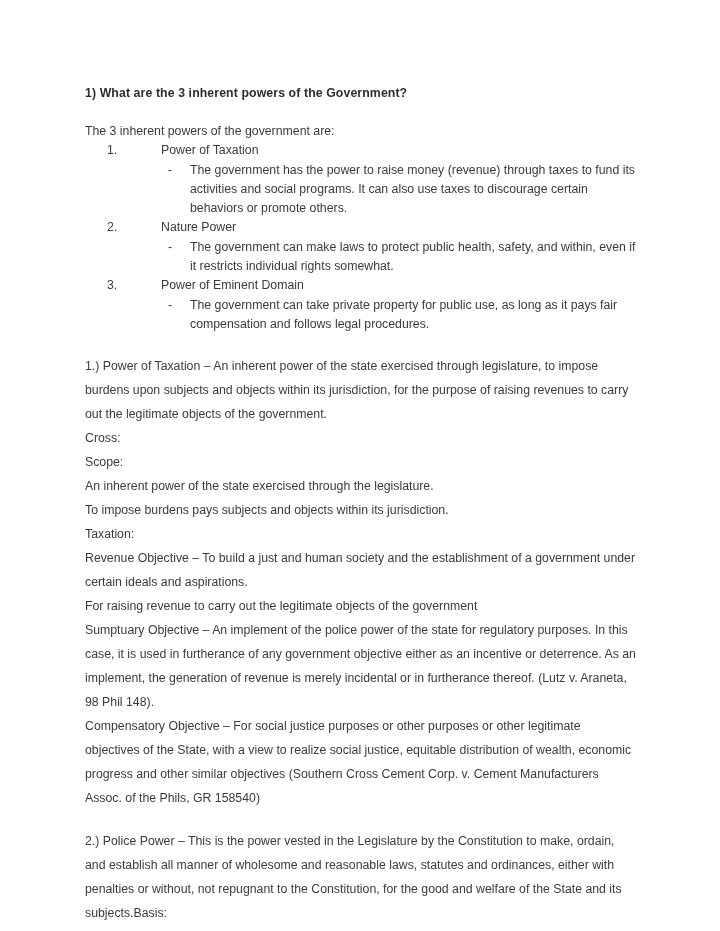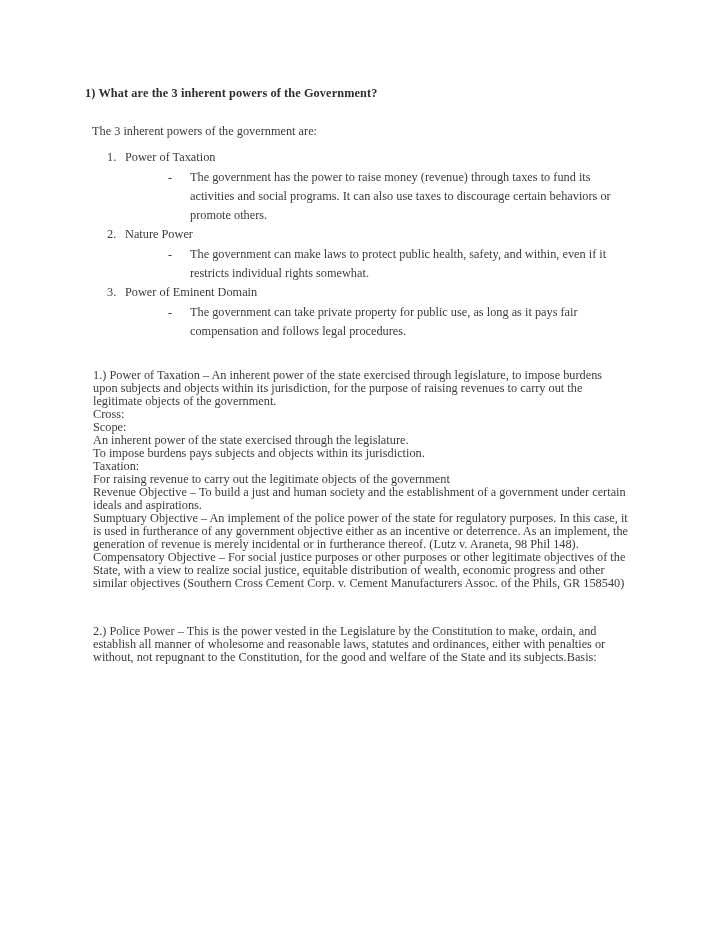--- a/index.html
+++ b/index.html
@@ -14,42 +14,41 @@
     font-family: "Liberation Sans", sans-serif;
     color: #3b3b3b;
     -webkit-font-smoothing: antialiased;
   }
   .page {
     position: relative;
     width: 720px;
     height: 931px;
     background: #ffffff;
     box-sizing: border-box;
-    font-family: Liberation Serif, serif;
   }
   .content {
     position: absolute;
     left: 85px;
     top: 84px;
     width: 552px;
   }
 
   .doc-heading {
     font-size: 12.3px;
     font-weight: bold;
     line-height: 19px;
     letter-spacing: 0.1px;
     color: #2e2e2e;
     margin: 0 0 19px 0;
   }
 
   .lead-line {
     font-size: 12.3px;
     line-height: 19.3px;
-    margin: 7px;
+    margin: 0;
   }
 
   ol.powers {
     list-style: none;
     margin: 0;
     padding: 0;
   }
   ol.powers > li {
     position: relative;
     padding-left: 40px;
@@ -59,20 +58,21 @@
   ol.powers > li > .num {
     position: absolute;
     left: 22px;
     top: 0;
     width: 18px;
     font-size: 12.3px;
     line-height: 19.3px;
   }
   ol.powers > li > .item-title {
     display: block;
+    margin-left: 36px;
   }
   ul.subpoints {
     list-style: none;
     margin: 0;
     padding: 0;
   }
   ul.subpoints > li {
     position: relative;
     padding-left: 40px;
     margin-left: 25px;
@@ -85,22 +85,22 @@
     top: 0;
     line-height: 19.3px;
   }
 
   .spacer-para {
     height: 19.3px;
   }
 
   .body-block {
     font-size: 12.3px;
-    line-height: 13px;
-    margin: 8px;
+    line-height: 24px;
+    margin: 0;
   }
   .body-block .ln {
     display: block;
     white-space: pre-wrap;
   }
 </style>
 </head>
 <body>
 
 <div class="page">
@@ -147,22 +147,22 @@
 
     <div class="spacer-para"></div>
 
     <div class="body-block">
       <span class="ln">1.) Power of Taxation – An inherent power of the state exercised through legislature, to impose burdens upon subjects and objects within its jurisdiction, for the purpose of raising revenues to carry out the legitimate objects of the government.</span>
       <span class="ln">Cross:</span>
       <span class="ln">Scope:</span>
       <span class="ln">An inherent power of the state exercised through the legislature.</span>
       <span class="ln">To impose burdens pays subjects and objects within its jurisdiction.</span>
       <span class="ln">Taxation:</span>
+      <span class="ln">Revenue Objective – To build a just and human society and the establishment of a government under certain ideals and aspirations.</span>
       <span class="ln">For raising revenue to carry out the legitimate objects of the government</span>
-      <span class="ln">Revenue Objective – To build a just and human society and the establishment of a government under certain ideals and aspirations.</span>
       <span class="ln">Sumptuary Objective – An implement of the police power of the state for regulatory purposes. In this case, it is used in furtherance of any government objective either as an incentive or deterrence. As an implement, the generation of revenue is merely incidental or in furtherance thereof. (Lutz v. Araneta, 98 Phil 148).</span>
       <span class="ln">Compensatory Objective – For social justice purposes or other purposes or other legitimate objectives of the State, with a view to realize social justice, equitable distribution of wealth, economic progress and other similar objectives (Southern Cross Cement Corp. v. Cement Manufacturers Assoc. of the Phils, GR 158540)</span>
     </div>
 
     <div class="spacer-para"></div>
 
     <div class="body-block">
       <span class="ln">2.) Police Power – This is the power vested in the Legislature by the Constitution to make, ordain, and establish all manner of wholesome and reasonable laws, statutes and ordinances, either with penalties or without, not repugnant to the Constitution, for the good and welfare of the State and its subjects.Basis:</span>
     </div>
 

